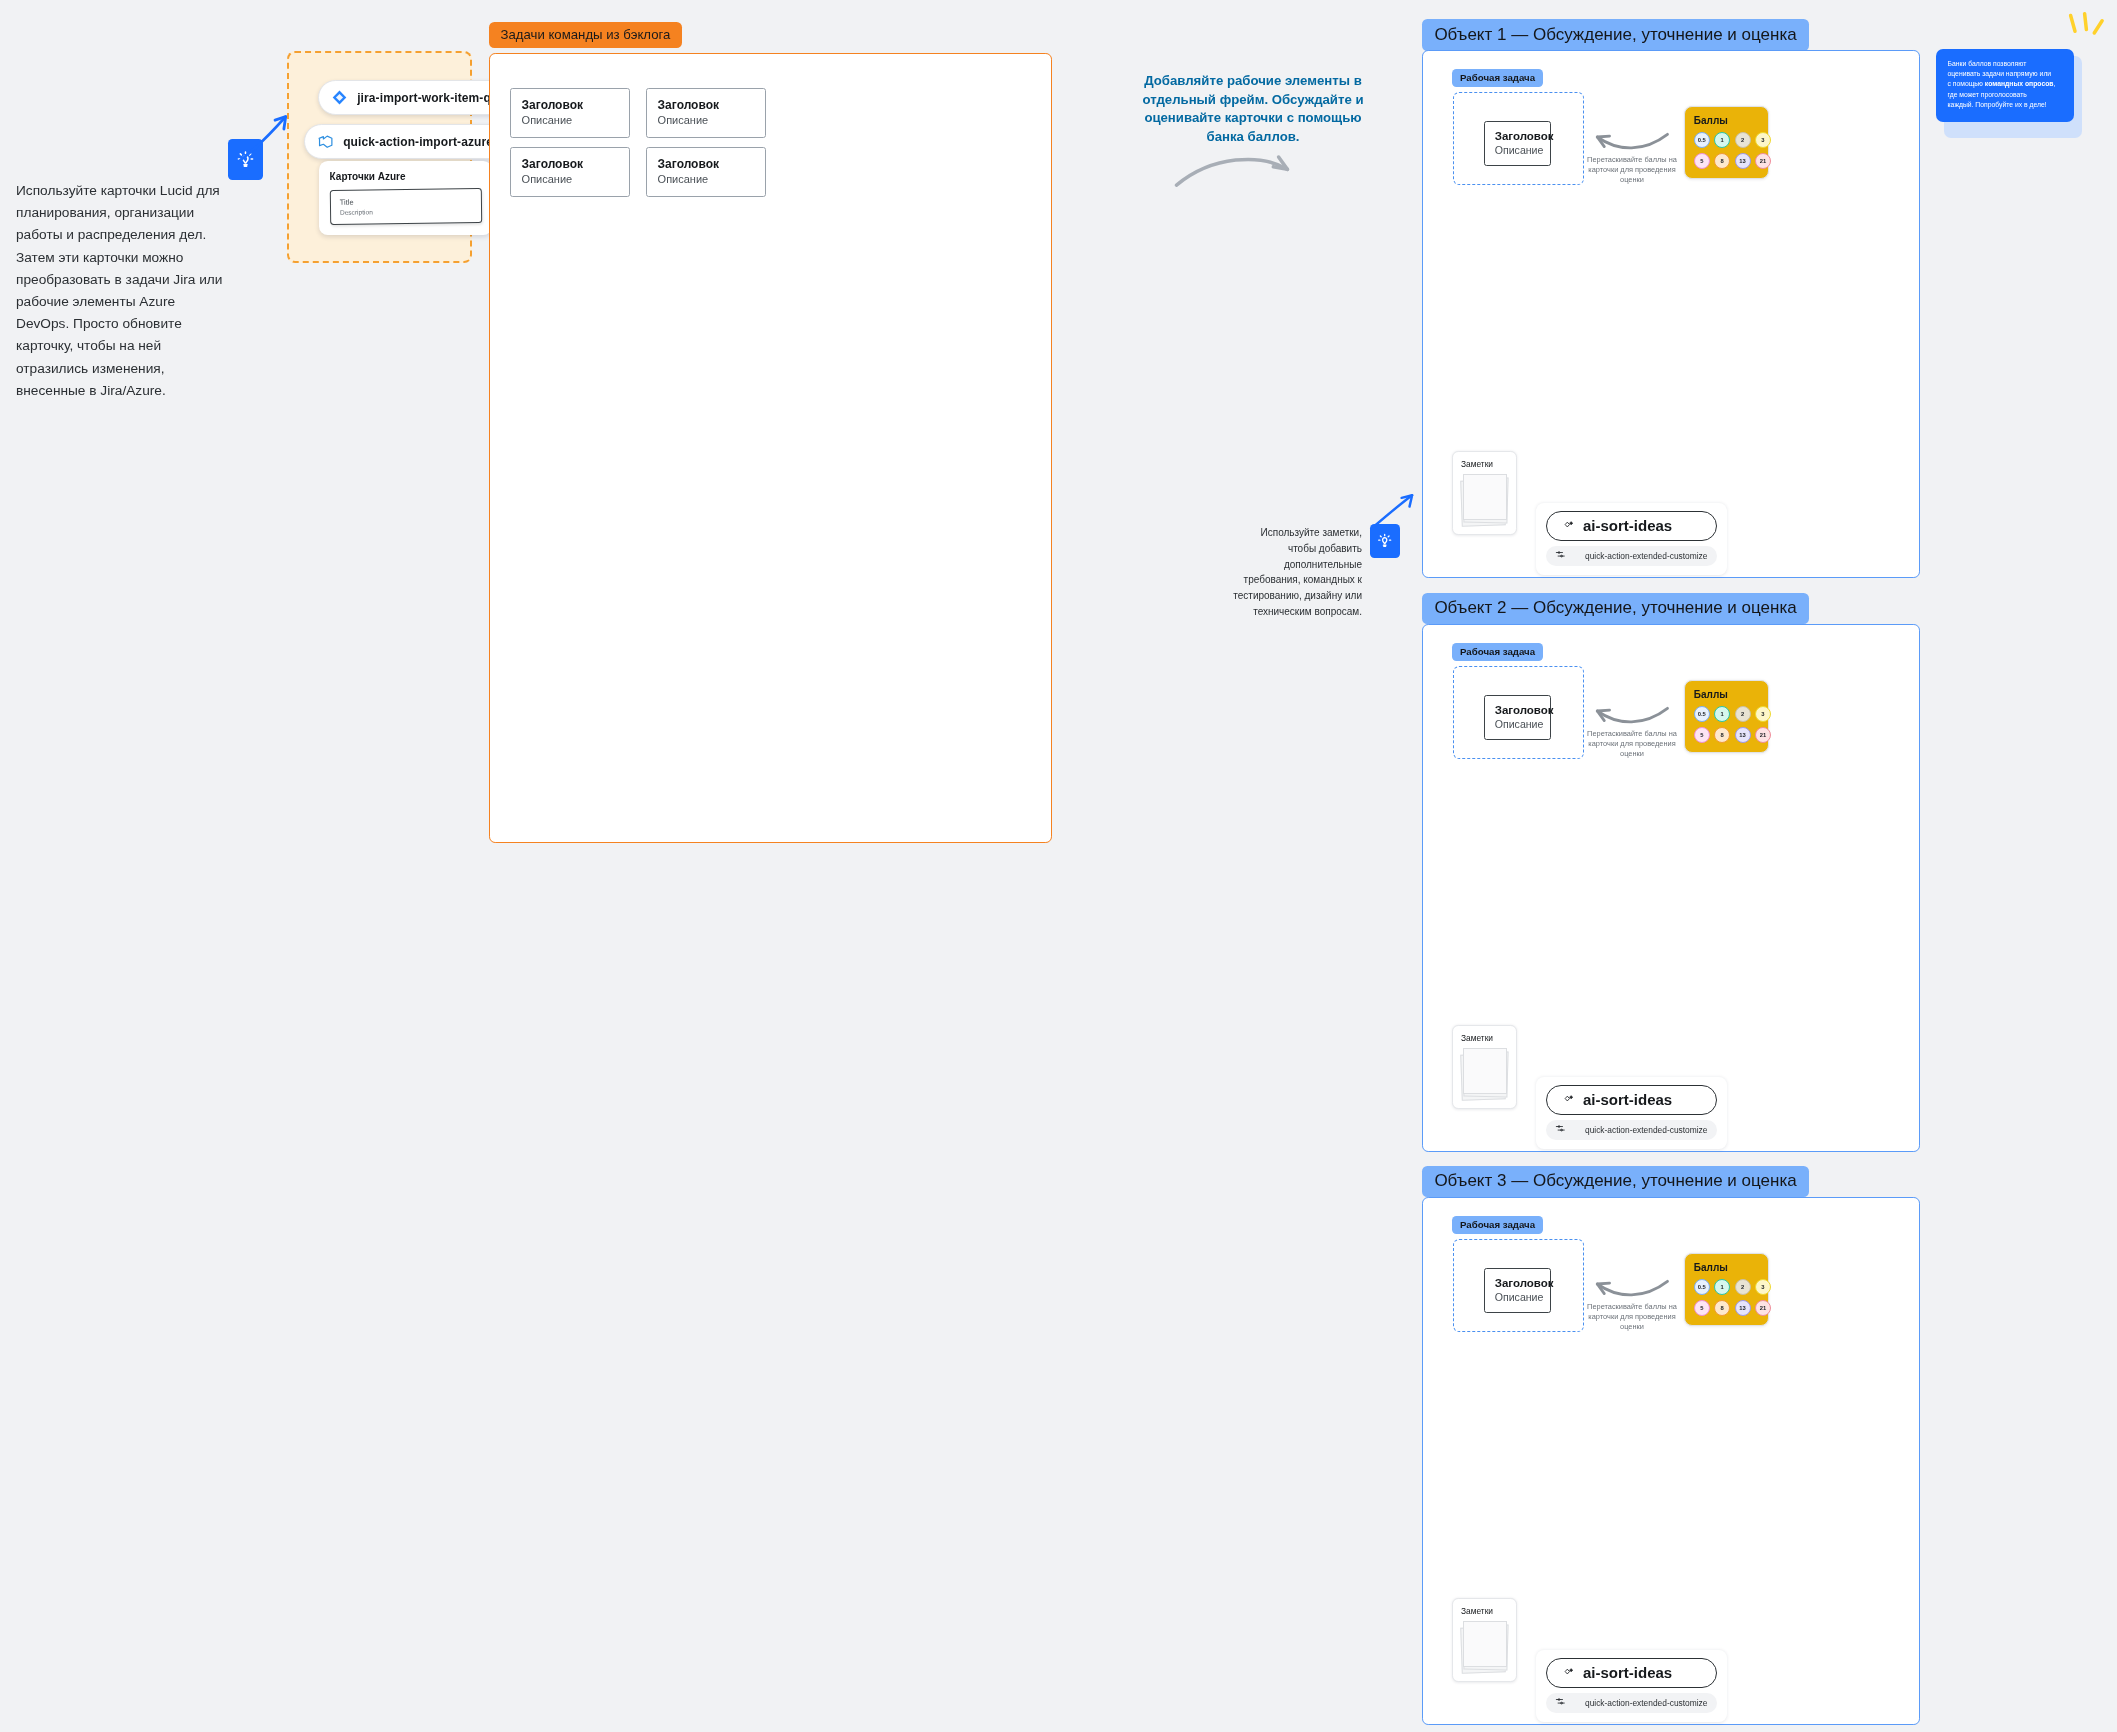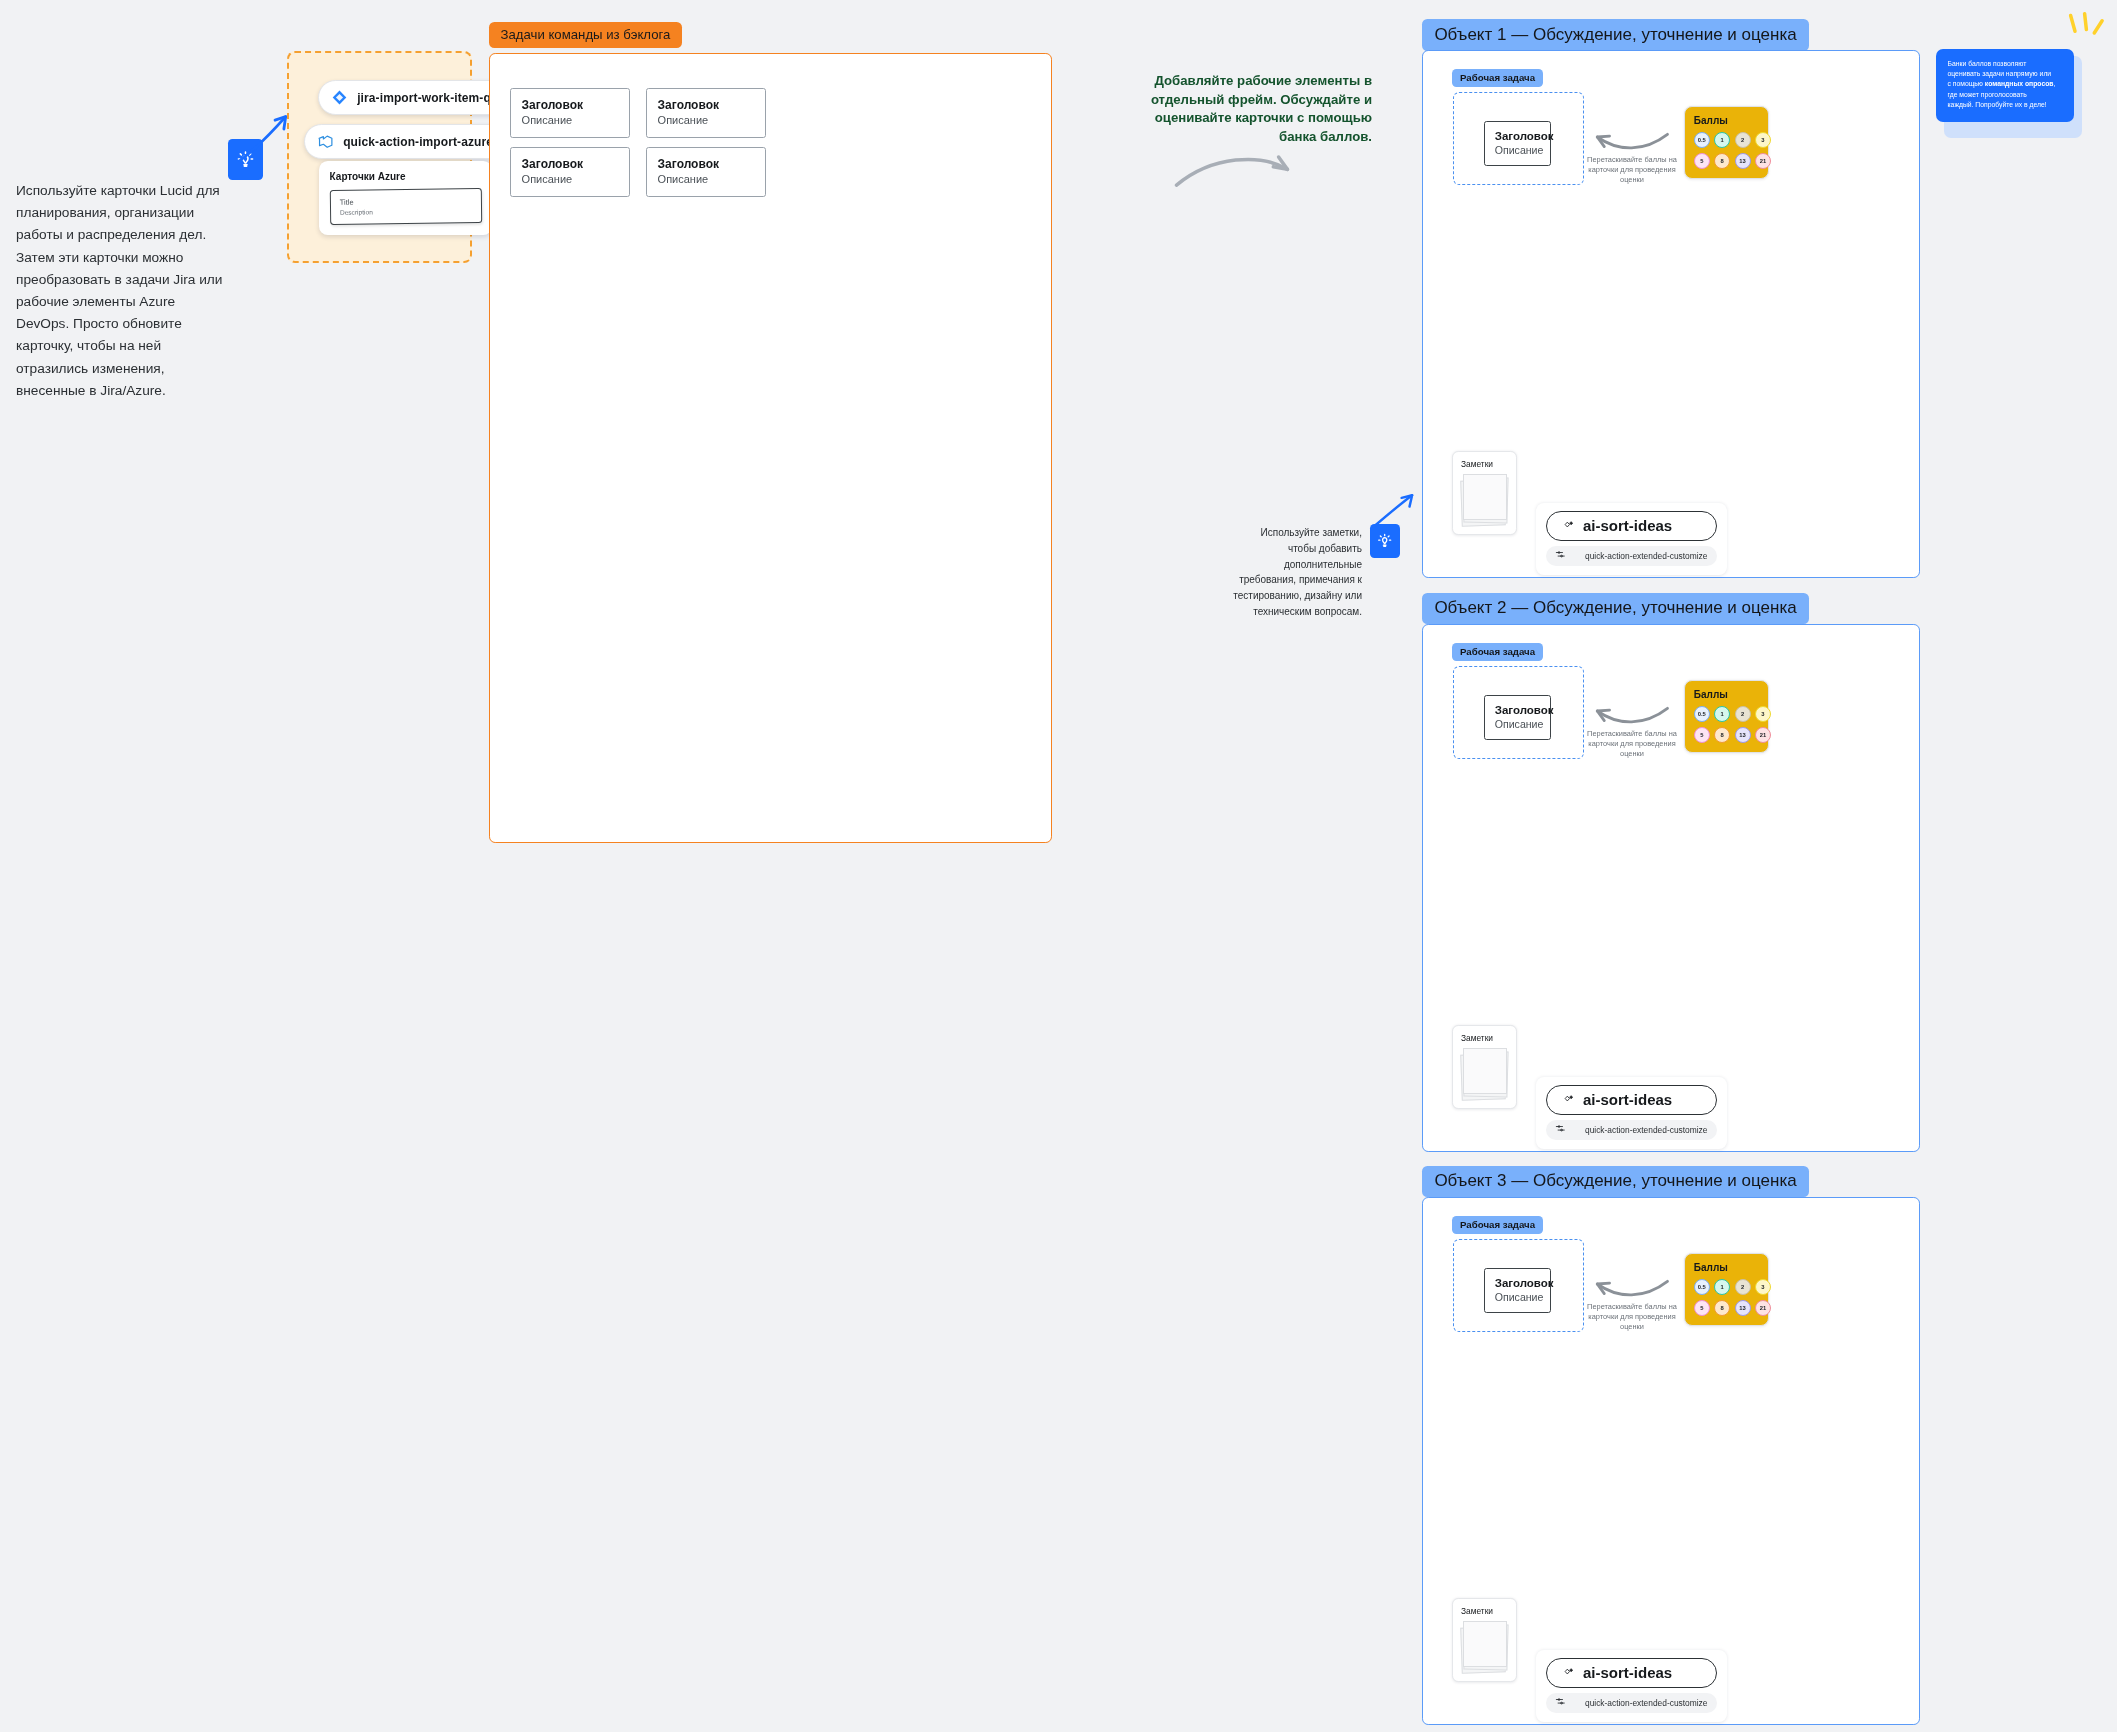--- a/index.html
+++ b/index.html
@@ -92,22 +92,22 @@
     border: 0.9px solid #9aa2ab;
     border-radius: 2.6px;
     padding: 8.8px 10.6px 10.6px;
   }
   .wi-card .h { font-size: 12px; font-weight: 700; color:#16191c; }
   .wi-card .d { font-size: 11px; color:#4a5056; margin-top: 2.6px; }
 
   
   .hint-center {
     width: 238px;
-    text-align: right;
-    color: #14532d;
+    text-align: center;
+    color: #0369a1;
     font-size: 13.2px;
     font-weight: 700;
     line-height: 1.42;
   }
 
   
   .frame-blue {
     border: 1.8px solid #5b9bf8;
     border-radius: 6.2px;
     background: #ffffff;
@@ -307,21 +307,21 @@
     </div>
   </div>
 
   <div class="abs hint-center" style="left:1134px; top:72px;">Добавляйте рабочие элементы в отдельный фрейм. Обсуждайте и оценивайте карточки с помощью банка баллов.</div>
 
   <svg class="arrow" style="left:1173px; top:150px;" width="132" height="44" viewBox="0 0 150 50">
     <path d="M4 40 C 45 6, 100 4, 130 22" stroke="#a8aeb6" stroke-width="4" fill="none" stroke-linecap="round"></path>
     <path d="M130 22 L 114 19 M130 22 L 120 8" stroke="#a8aeb6" stroke-width="4" fill="none" stroke-linecap="round"></path>
   </svg>
 
-  <div class="abs hint-text" style="left:1231px; top:525px; width:131px; text-align:right; font-size:10px; line-height:1.58;">Используйте заметки, чтобы добавить дополнительные требования, примечания к тестированию, дизайну или техническим вопросам.</div>
+  <div class="abs hint-text" style="left:1231px; top:525px; width:131px; text-align:right; font-size:10px; line-height:1.58;">Используйте заметки, чтобы добавить дополнительные требования, командных к тестированию, дизайну или техническим вопросам.</div>
 
   <div class="abs bulb" style="left:1370px; top:524px; width:30px; height:34px;">
     <svg viewBox="0 0 24 24" fill="none" stroke="#ffffff" stroke-width="1.6" stroke-linecap="round" style="width:19.4px;height:19.4px;">
       <path d="M12 16.5c0-2 2.6-2.6 2.6-5.3A2.9 2.9 0 0 0 12 8.3a2.9 2.9 0 0 0-2.6 2.9c0 2.7 2.6 3.3 2.6 5.3z" fill="none"></path>
       <path d="M10.4 17.6h3.2M10.8 19h2.4"></path>
       <path d="M12 4.2v1.6M6.6 6.1l1.1 1.1M17.4 6.1l-1.1 1.1M4.6 11.4h1.5M17.9 11.4h1.5"></path>
     </svg>
   </div>
 
   <svg class="arrow" style="left:1370px; top:490px;" width="51" height="42" viewBox="0 0 58 48">

